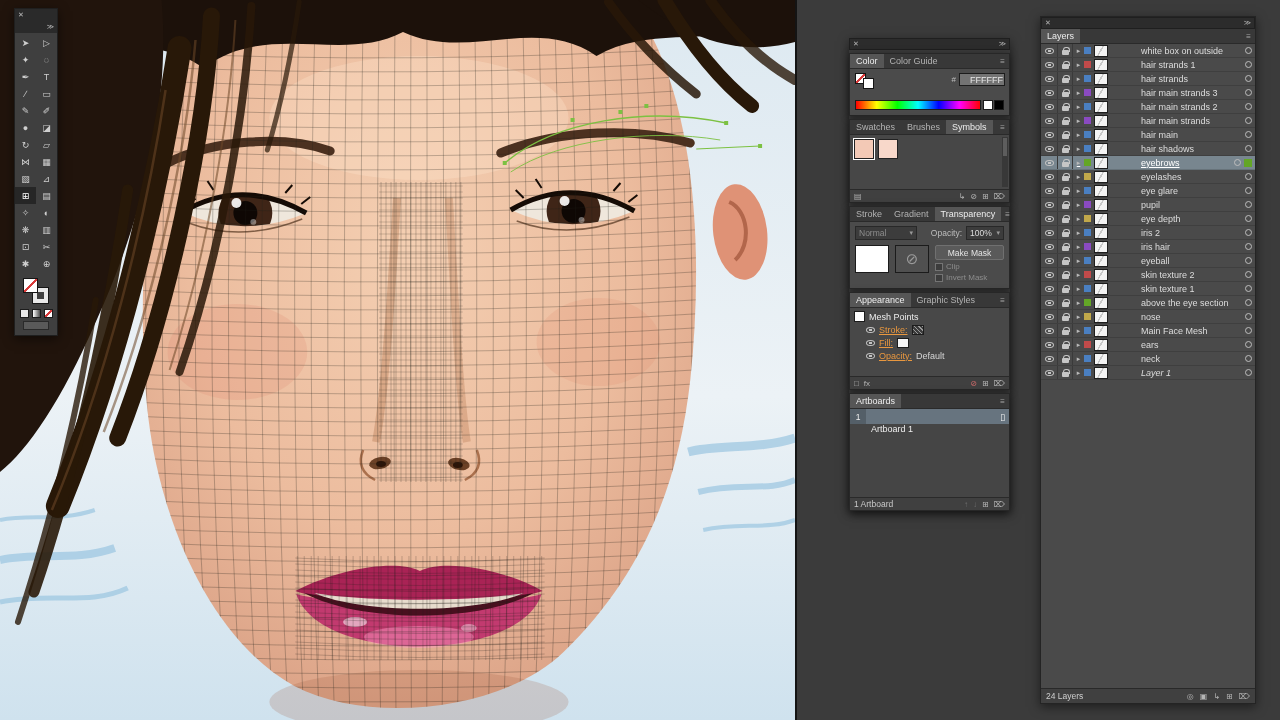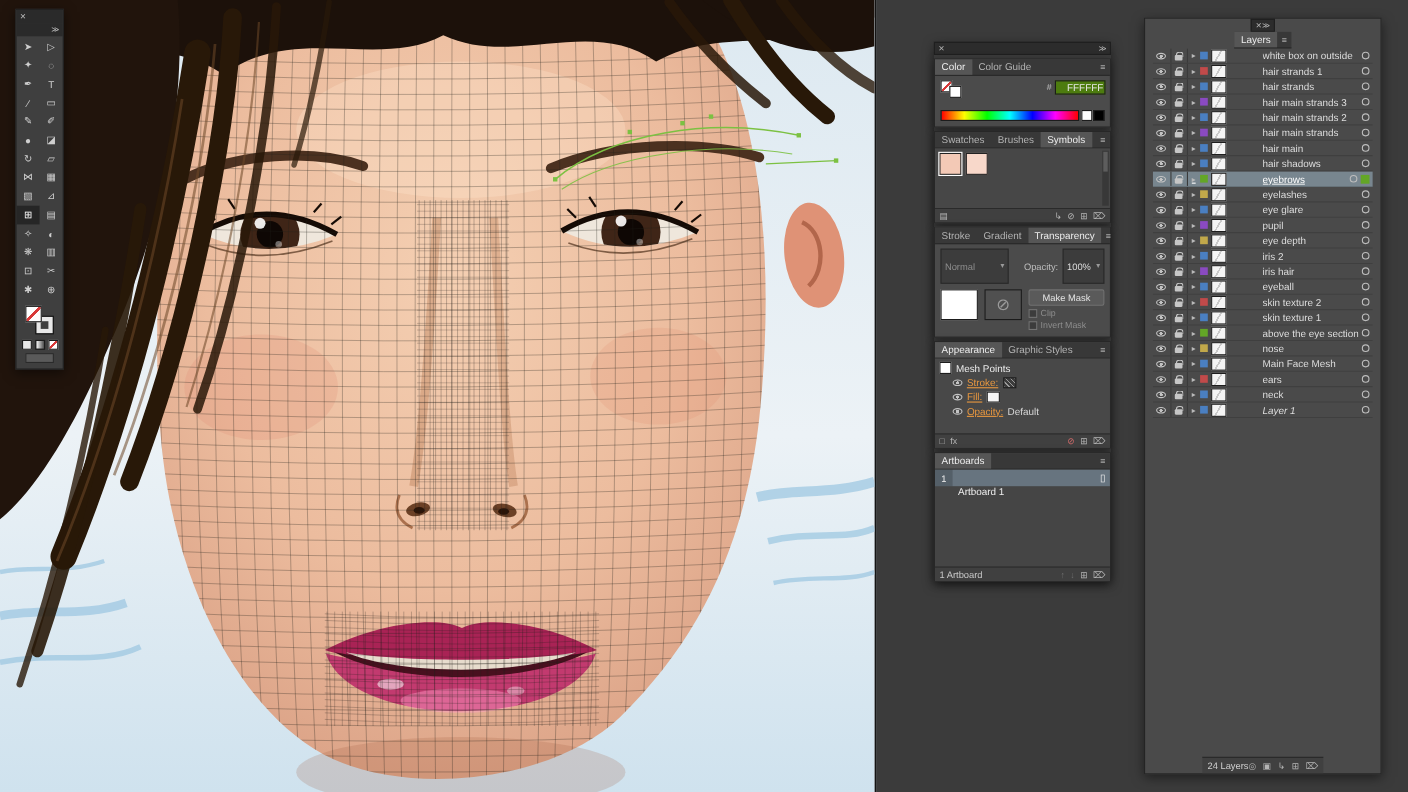--- a/index.html
+++ b/index.html
@@ -44,21 +44,21 @@
   .tabs{display:flex;align-items:stretch;background:#383838;height:15px;border-bottom:1px solid #2a2a2a;}
   .tab{padding:0 6px;display:flex;align-items:center;font-size:9px;color:#b2b2b2;white-space:nowrap;}
   .tab.active{background:#565656;color:#ededed;}
   .menu{margin-left:auto;padding:0 4px;color:#a8a8a8;font-size:8px;display:flex;align-items:center;}
 
   .color-content{position:relative;height:46px;}
   .chip-none{position:absolute;left:5px;top:4px;width:11px;height:11px;border:1px solid #141414;
     background:linear-gradient(135deg,transparent 42%,#d93a3a 42%,#d93a3a 58%,transparent 58%),#ffffff;}
   .chip-white{position:absolute;left:13px;top:9px;width:11px;height:11px;border:1px solid #141414;background:#ffffff;}
   .hex-row{position:absolute;right:4px;top:4px;display:flex;align-items:center;gap:3px;color:#bdbdbd;font-size:8px;}
-  .hex-field{width:46px;height:13px;background:#4d7c0f;border:1px solid #1c1c1c;color:#e8e8e8;
+  .hex-field{width:46px;height:13px;background:#737373;border:1px solid #1c1c1c;color:#e8e8e8;
     font-size:9px;line-height:12px;padding:0 10px;text-align:right;}
   .spectrum{position:absolute;left:5px;right:28px;bottom:5px;height:10px;border:1px solid #1c1c1c;
     background:linear-gradient(to right,#ff0000,#ffff00,#00ff00,#00ffff,#0000ff,#ff00ff,#ff0000);}
   .bw{position:absolute;right:5px;bottom:5px;display:flex;}
   .bw span{width:10px;height:10px;border:1px solid #1c1c1c;}
   .bw .w{background:#ffffff;}
   .bw .b{background:#000000;margin-left:1px;}
 
   .symbols-content{position:relative;height:54px;background:#474747;padding:4px;display:flex;gap:4px;}
   .symswatch{width:20px;height:20px;border:1px solid #222222;}
@@ -66,21 +66,21 @@
   .v-scroll{position:absolute;right:1px;top:2px;bottom:2px;width:6px;background:#383838;}
   .v-scroll i{display:block;width:4px;height:18px;margin:1px;background:#5d5d5d;}
   .mini-bar{height:13px;background:#404040;border-top:1px solid #2a2a2a;display:flex;align-items:center;
     gap:5px;padding:0 4px;font-size:8px;color:#b5b5b5;}
   .mini-bar .right-icons{margin-left:auto;display:flex;gap:5px;}
   .mini-bar .red{color:#d06a6a;}
   .mini-bar .status{font-size:8.5px;color:#c8c8c8;}
 
   .trans-content{padding:4px 5px 6px;}
   .trow1{display:flex;align-items:center;gap:4px;margin-bottom:5px;}
-  .dd{height:32px;background:#3c3c3c;border:1px solid #282828;display:flex;align-items:center;
+  .dd{height:14px;background:#3c3c3c;border:1px solid #282828;display:flex;align-items:center;
     justify-content:space-between;padding:0 3px;font-size:8.5px;}
   .dd.disabled i{color:#8d8d8d;}
   .dd b{color:#9a9a9a;font-size:7px;margin-left:3px;}
   .dd.blend{width:62px;}
   .dd.op{width:38px;color:#dcdcdc;}
   .op-label{margin-left:auto;color:#bdbdbd;font-size:8.5px;}
   .trow2{display:flex;gap:6px;}
   .thumb-obj{width:34px;height:28px;background:#ffffff;border:1px solid #1b1b1b;}
   .thumb-mask{width:34px;height:28px;background:#505050;border:1px solid #1b1b1b;display:flex;
     align-items:center;justify-content:center;color:#9c9c9c;font-size:15px;}
@@ -106,21 +106,21 @@
   .ab-list{height:88px;background:#454545;}
   .ab-row{height:15px;display:flex;align-items:center;background:#67747f;color:#eeeeee;}
   .ab-num{width:16px;text-align:center;background:rgba(0,0,0,.18);font-size:8.5px;align-self:stretch;
     display:flex;align-items:center;justify-content:center;}
   .ab-name{flex:1;padding-left:5px;font-size:9px;margin-top:24px;}
   .ab-icon{padding-right:4px;color:#f0f0f0;font-size:9px;}
   .dim{color:#6e6e6e;}
 
   
   #layers-panel{left:1040px;top:16px;width:216px;height:688px;background:#4a4a4a;
-    border:1px solid #242424;display:flex;flex-direction:column;font-size:9px;color:#dddddd;align-items:center;}
+    border:1px solid #242424;display:flex;flex-direction:column;font-size:9px;color:#dddddd;}
   #layers-list{flex:1;overflow:hidden;}
   .lrow{height:14px;display:flex;align-items:center;border-bottom:1px solid rgba(0,0,0,.14);}
   .lrow.selected{background:#78868f;color:#ffffff;text-decoration:underline;}
   .lcol{align-self:stretch;display:flex;align-items:center;justify-content:center;}
   .eyecol{width:17px;border-right:1px solid #3a3a3a;}
   .lockcol{width:15px;border-right:1px solid #3a3a3a;}
   .ic-lock{width:7px;height:5px;background:#c6c6c6;border-radius:1px;position:relative;display:inline-block;margin-top:3px;}
   .ic-lock:before{content:"";position:absolute;left:1px;top:-3px;width:5px;height:4px;
     border:1px solid #c6c6c6;border-bottom:none;border-radius:3px 3px 0 0;}
   .ltri{width:11px;text-align:center;color:#b9b9b9;font-size:7px;}

